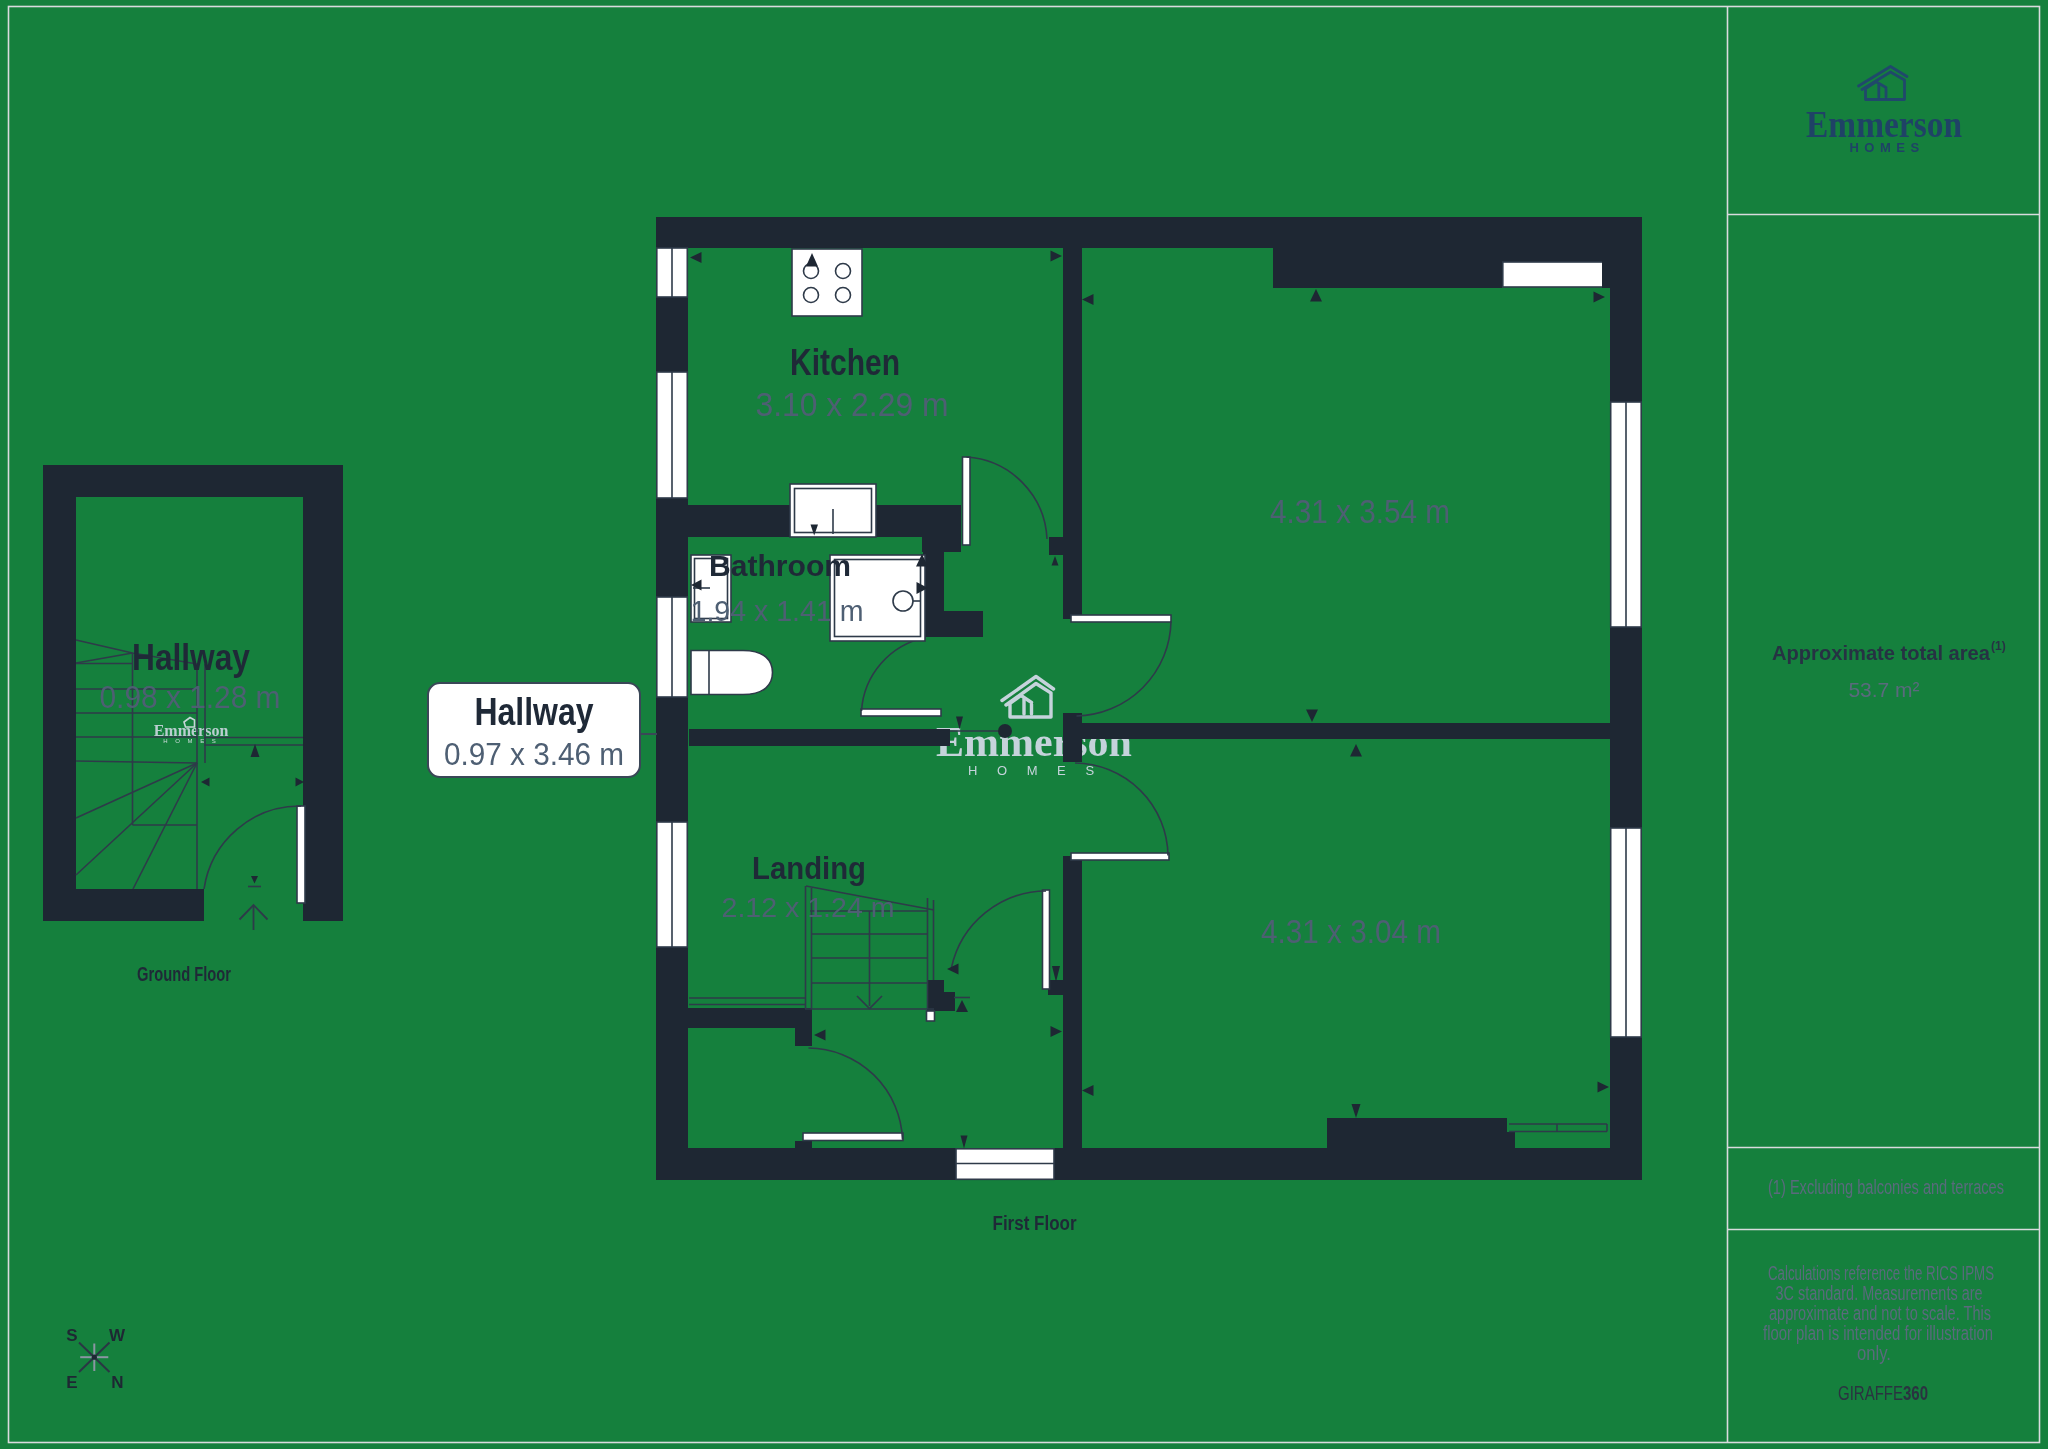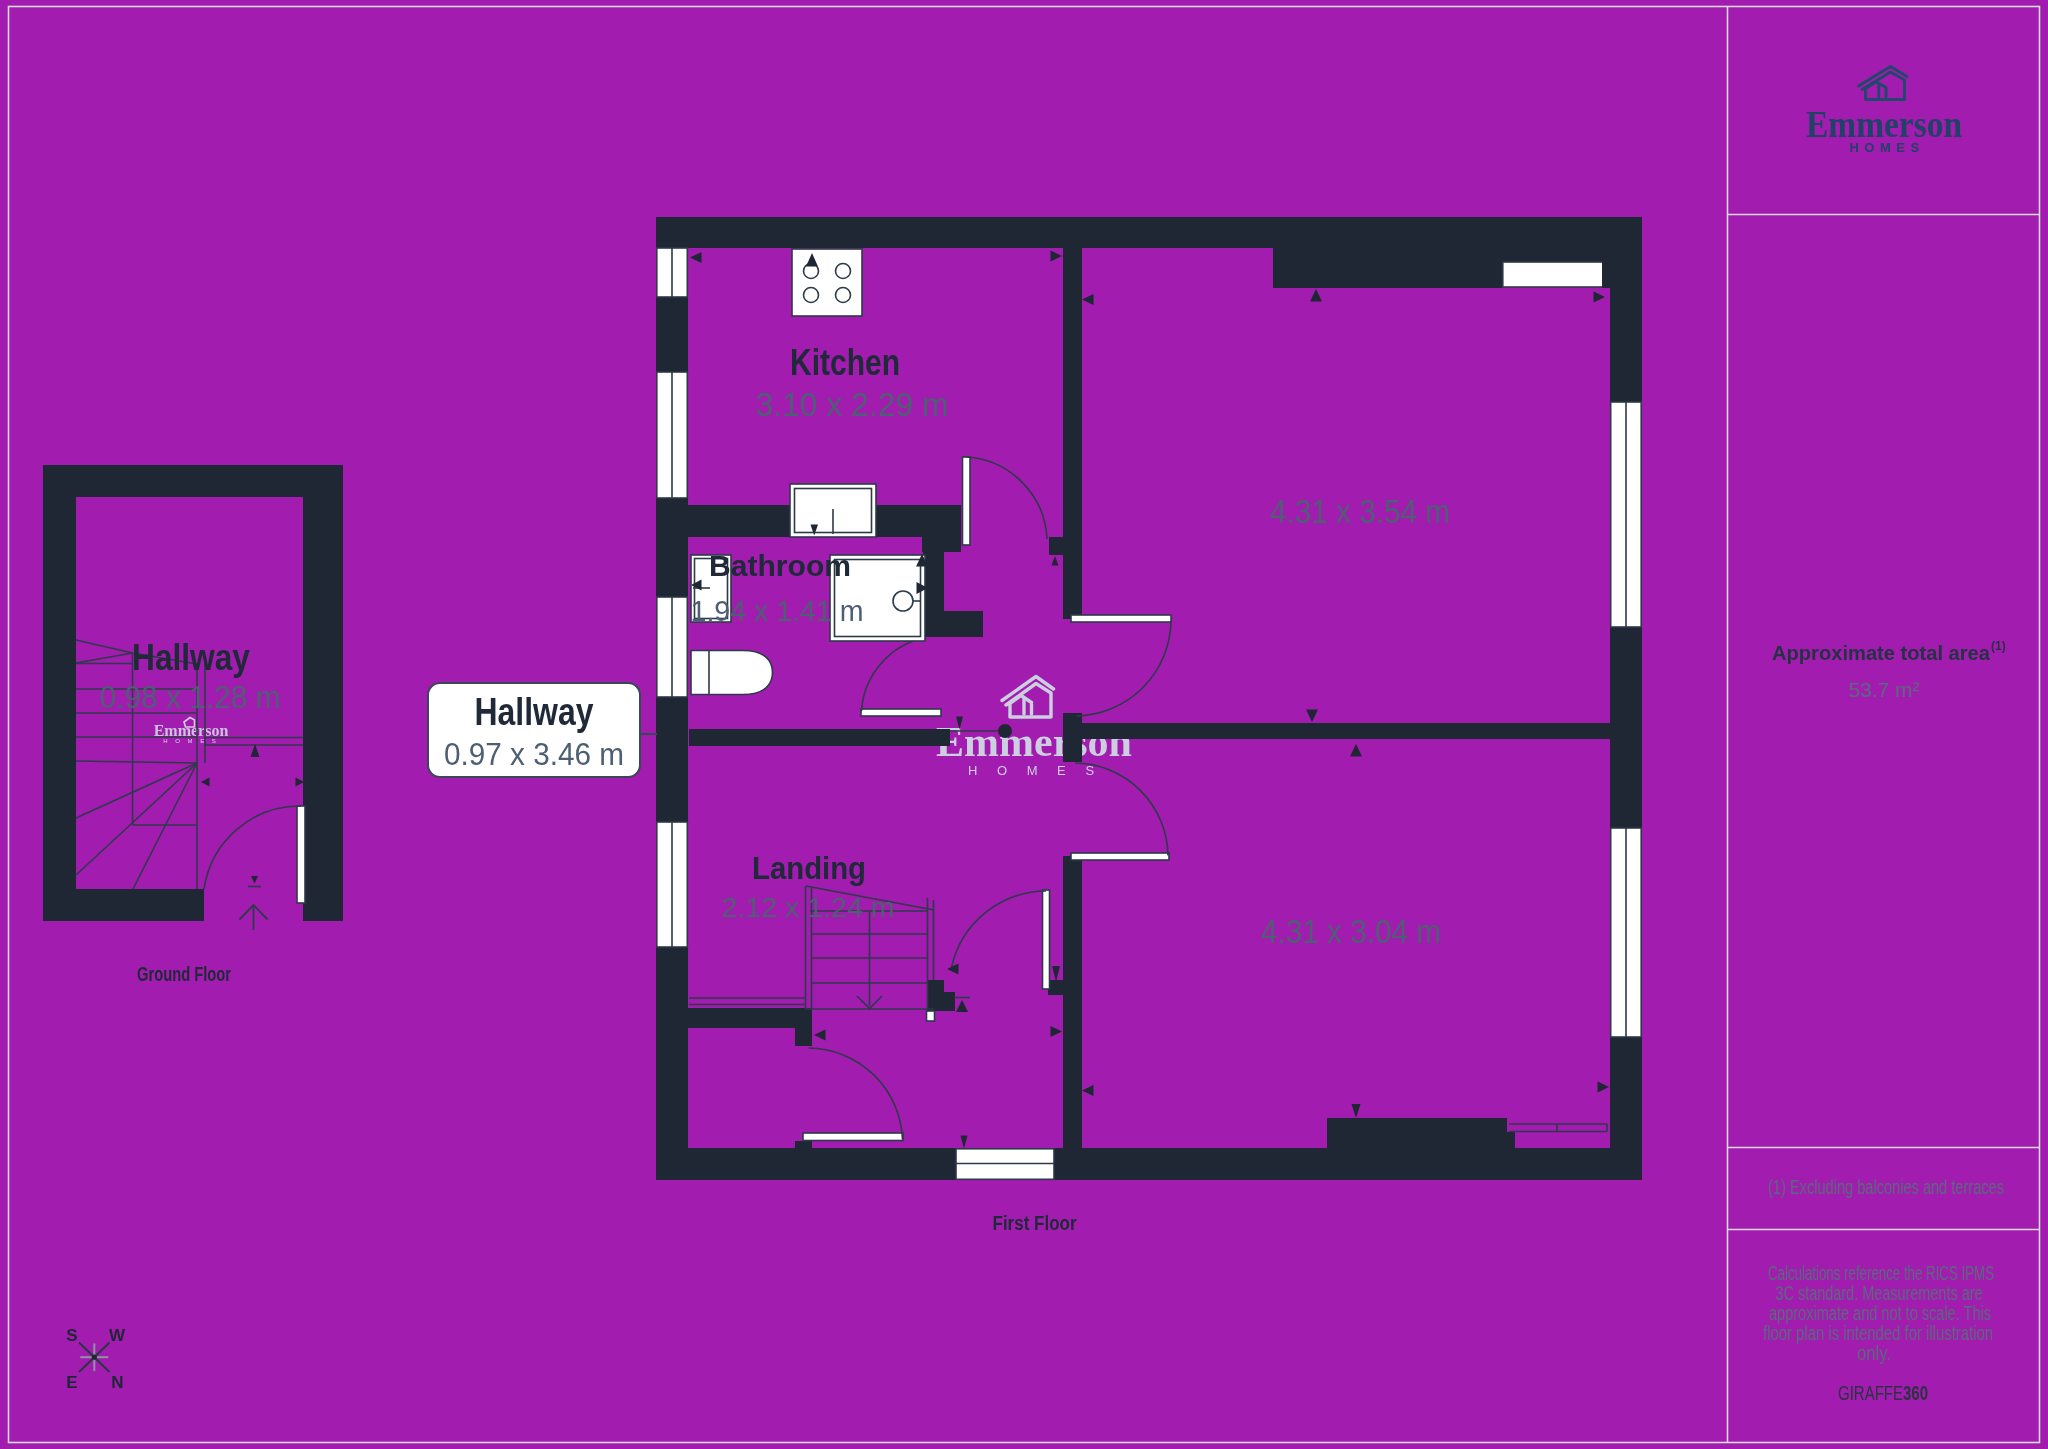--- a/index.html
+++ b/index.html
@@ -1,16 +1,16 @@
 <!DOCTYPE html>
 <html><head>
 <meta charset="utf-8">
 <style>
   html,body{margin:0;padding:0;background:#ffffff;}
-  #page{position:relative;width:2048px;height:1449px;background:#a21caf;overflow:hidden;
+  #page{position:relative;width:2048px;height:1449px;background:#15803d;overflow:hidden;
         font-family:"Liberation Sans", sans-serif;}
   svg{position:absolute;left:0;top:0;}
   text{font-family:"Liberation Sans", sans-serif;}
   .serif{font-family:"Liberation Serif", serif;}
 </style>
 </head>
 <body>
 <div id="page">
 <svg width="2048" height="1449" viewBox="0 0 2048 1449">
 <defs>

